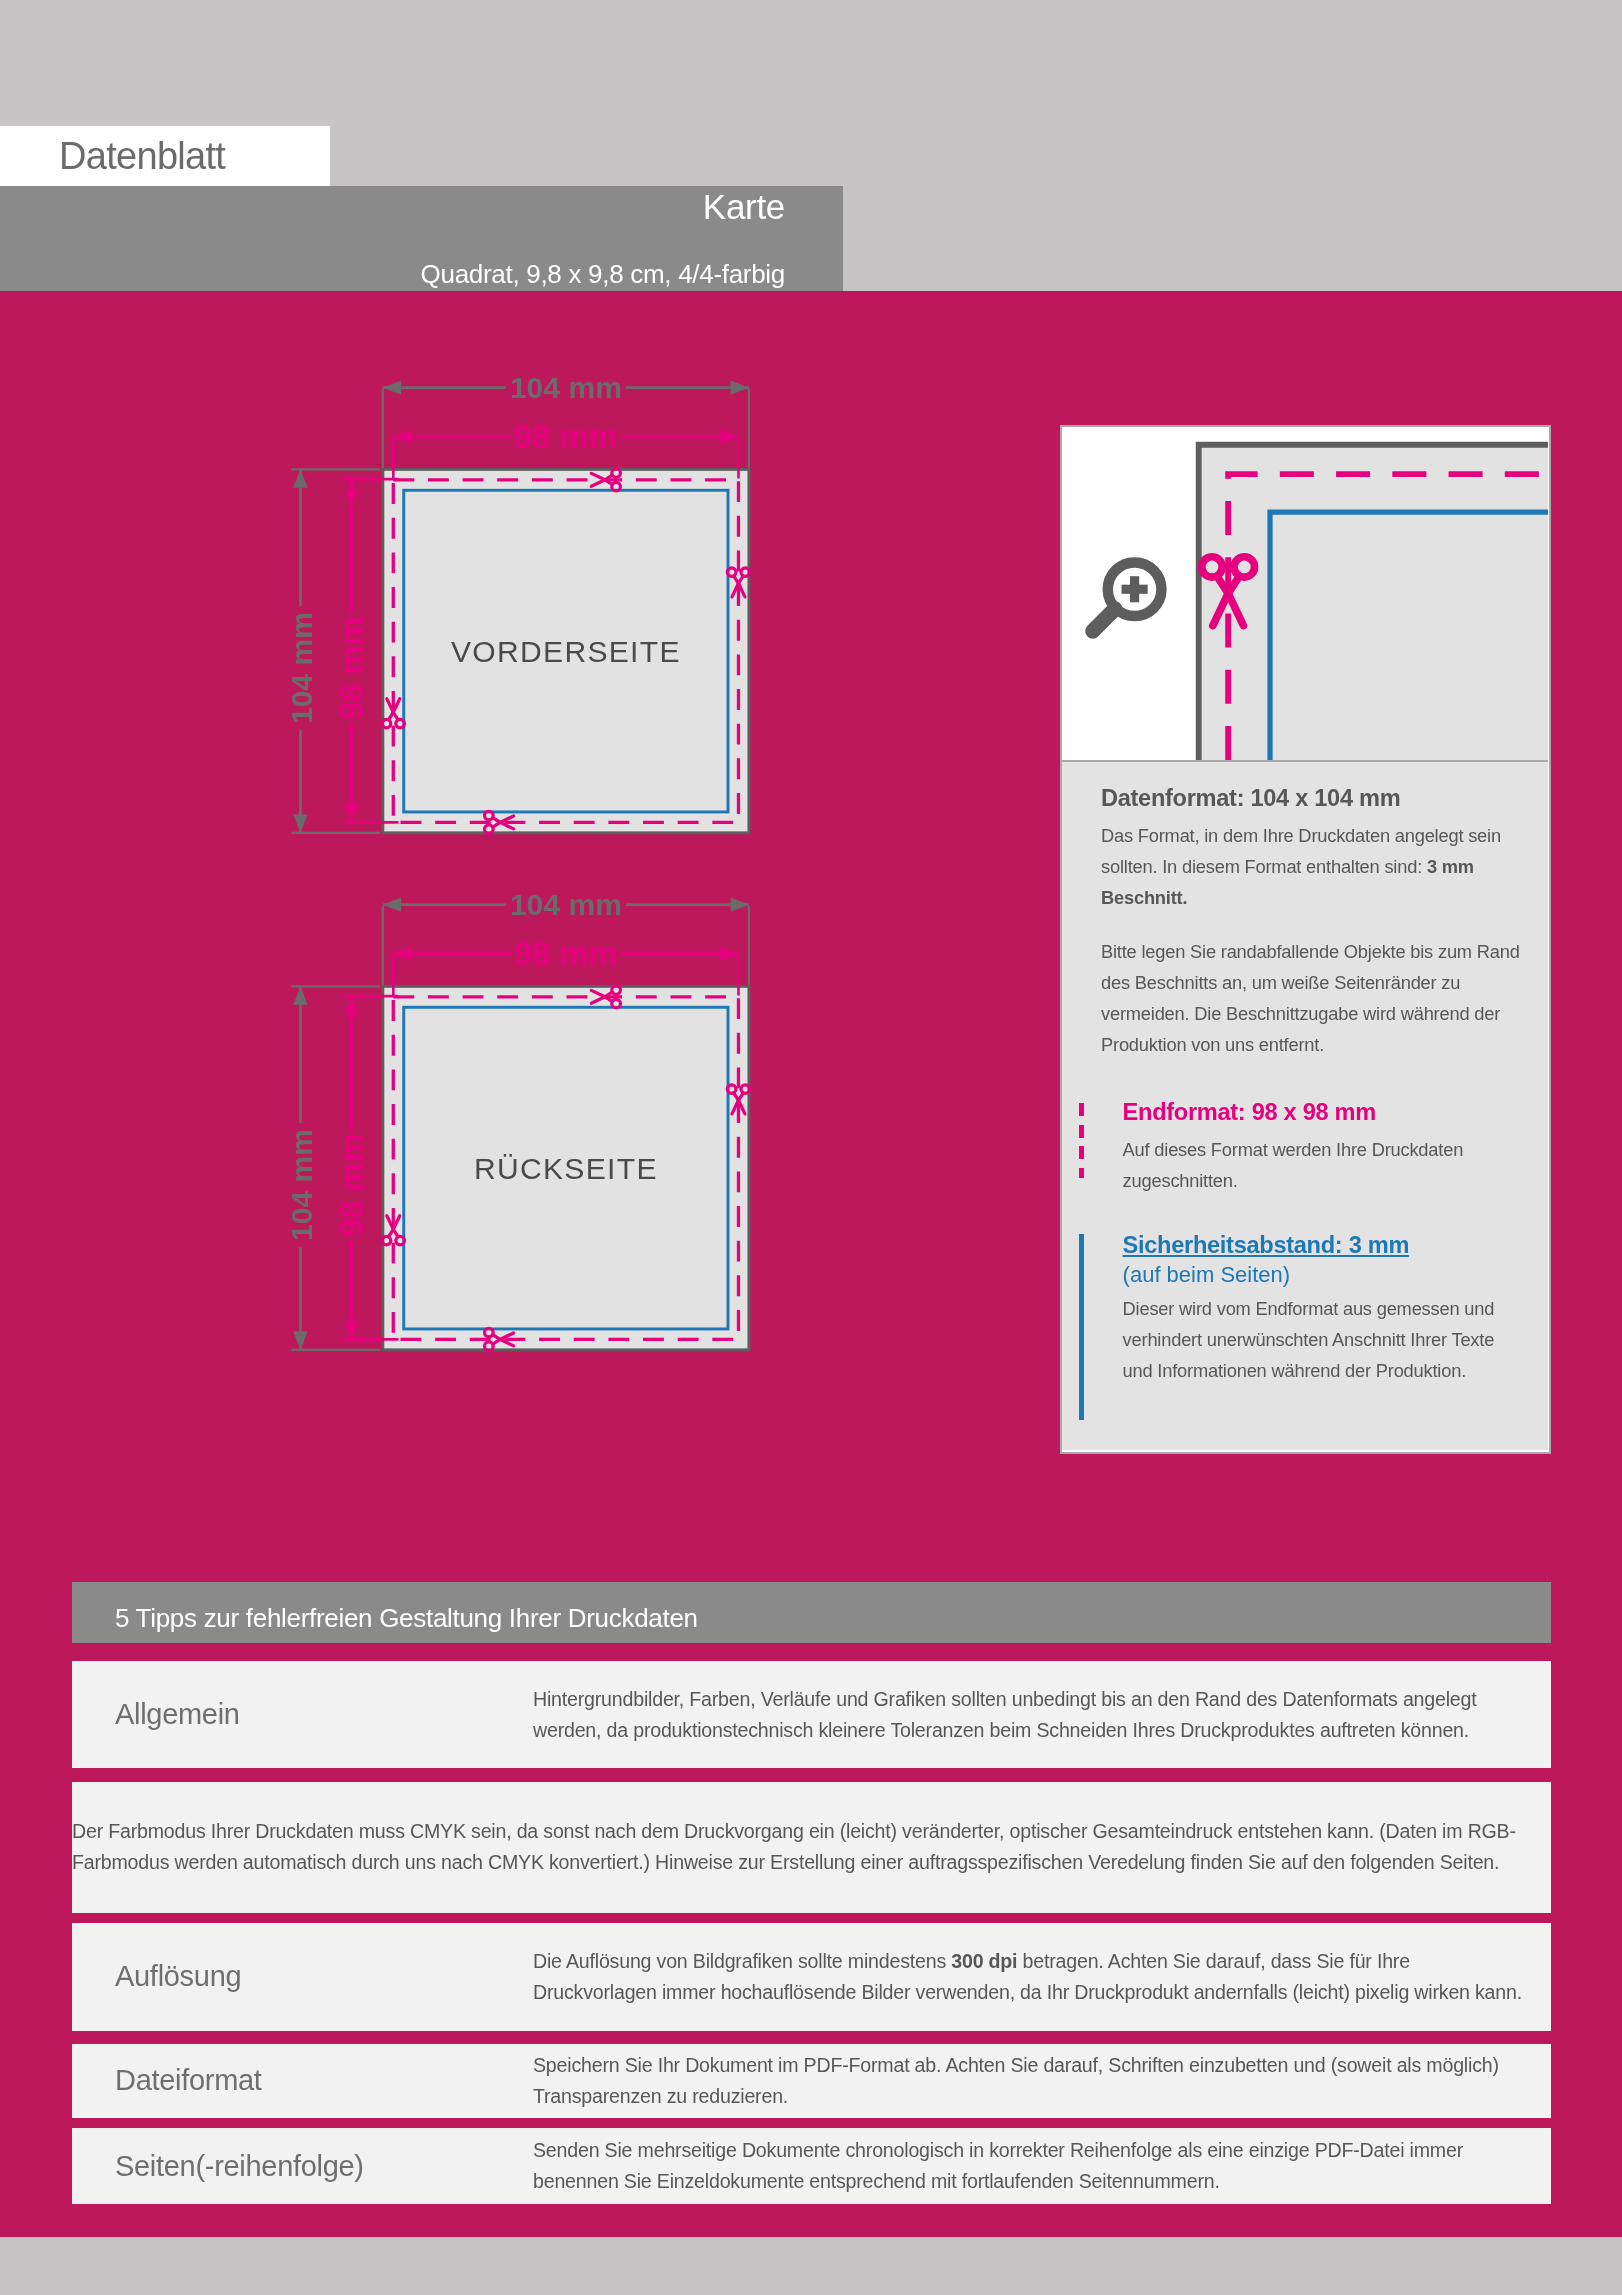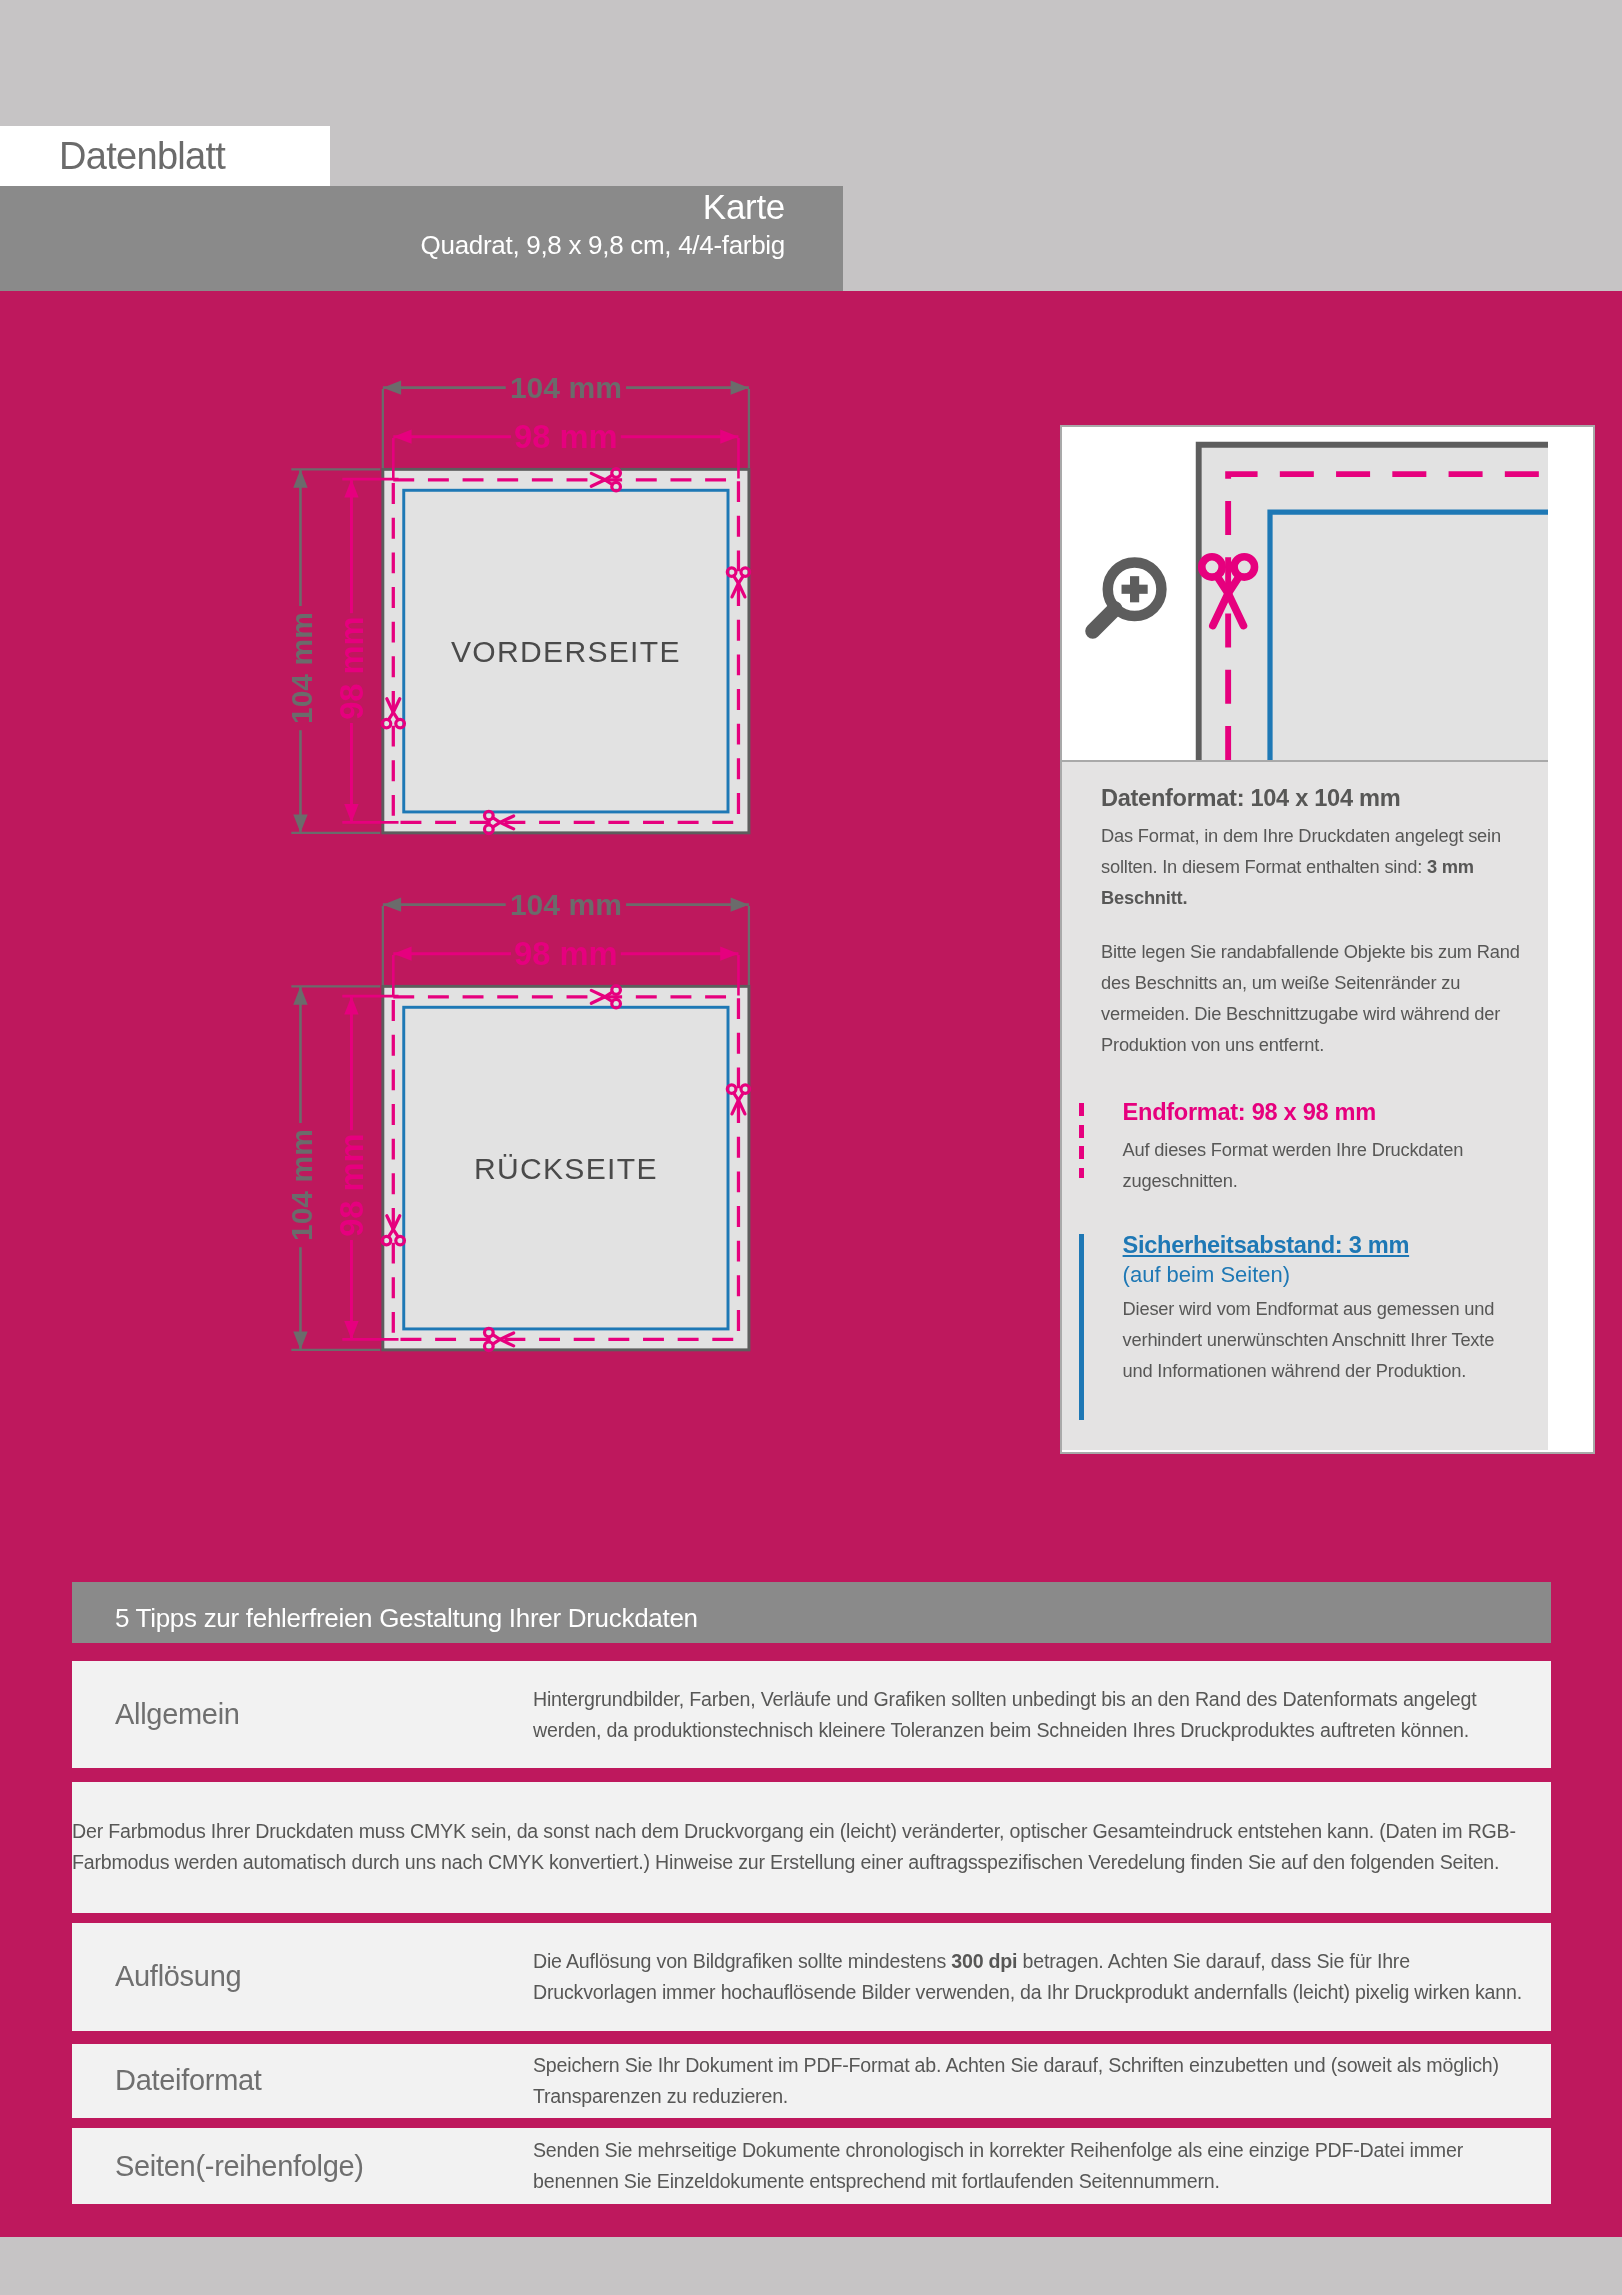--- a/index.html
+++ b/index.html
@@ -10,31 +10,31 @@
   .abs{position:absolute;}
 
   
   .band-top{left:0;top:0;width:1623px;height:291px;background:#c6c4c5;}
   .band-footer{left:0;top:2237px;width:1623px;height:58px;background:#c6c4c5;}
 
   .datenblatt-box{left:0;top:126px;width:330px;height:60px;background:#ffffff;}
   .datenblatt-box span{display:block;padding-left:59px;line-height:60px;font-size:38px;color:#6b6b6b;letter-spacing:-0.7px;}
 
   .karte-band{left:0;top:186px;width:843px;height:105px;background:#8a8a8a;color:#ffffff;
-    display:flex;flex-direction:column;justify-content:flex-start;align-items:flex-end;padding-right:58px;box-sizing:border-box;}
+    display:flex;flex-direction:column;justify-content:space-between;align-items:flex-end;padding-right:58px;box-sizing:border-box;}
   .karte-band .product{font-size:35px;line-height:42px;letter-spacing:-0.3px;}
   .karte-band .subtitle{font-size:26px;line-height:34px;letter-spacing:-0.3px;}
 
   svg.diagram{position:absolute;left:249px;width:537px;height:523px;}
   #diagram-front{top:353px;}
   #diagram-back{top:870px;}
   svg text{font-family:"Liberation Sans", sans-serif;}
 
   
-  .panel{left:1060px;top:425px;width:535px;height:1029px;border:2.6px solid #a9a9a9;box-sizing:border-box;background:#ffffff;}
+  .panel{left:1060px;top:425px;width:491px;height:1029px;border:2.6px solid #a9a9a9;box-sizing:border-box;background:#ffffff;}
   .panel-illustration{position:relative;width:486px;height:333px;background:#ffffff;overflow:hidden;}
   .panel-info{position:relative;width:486px;height:690px;background:#e4e3e3;border-top:2.6px solid #a9a9a9;box-sizing:border-box;
     padding:22px 27.5px 0 39px;color:#575756;}
   .panel-info h3{margin:0 0 6.5px 0;font-size:23.6px;line-height:29px;font-weight:bold;color:#575756;letter-spacing:-0.3px;}
   .panel-info p{margin:0;font-size:18.3px;line-height:31px;letter-spacing:-0.2px;}
   .panel-info .spacer-p{margin-top:23.6px;}
   .info-block{position:relative;padding-left:21.6px;}
   .block-endformat{margin-top:38px;}
   .block-safety{margin-top:35px;}
   .block-endformat h3{color:#e6007e;}

